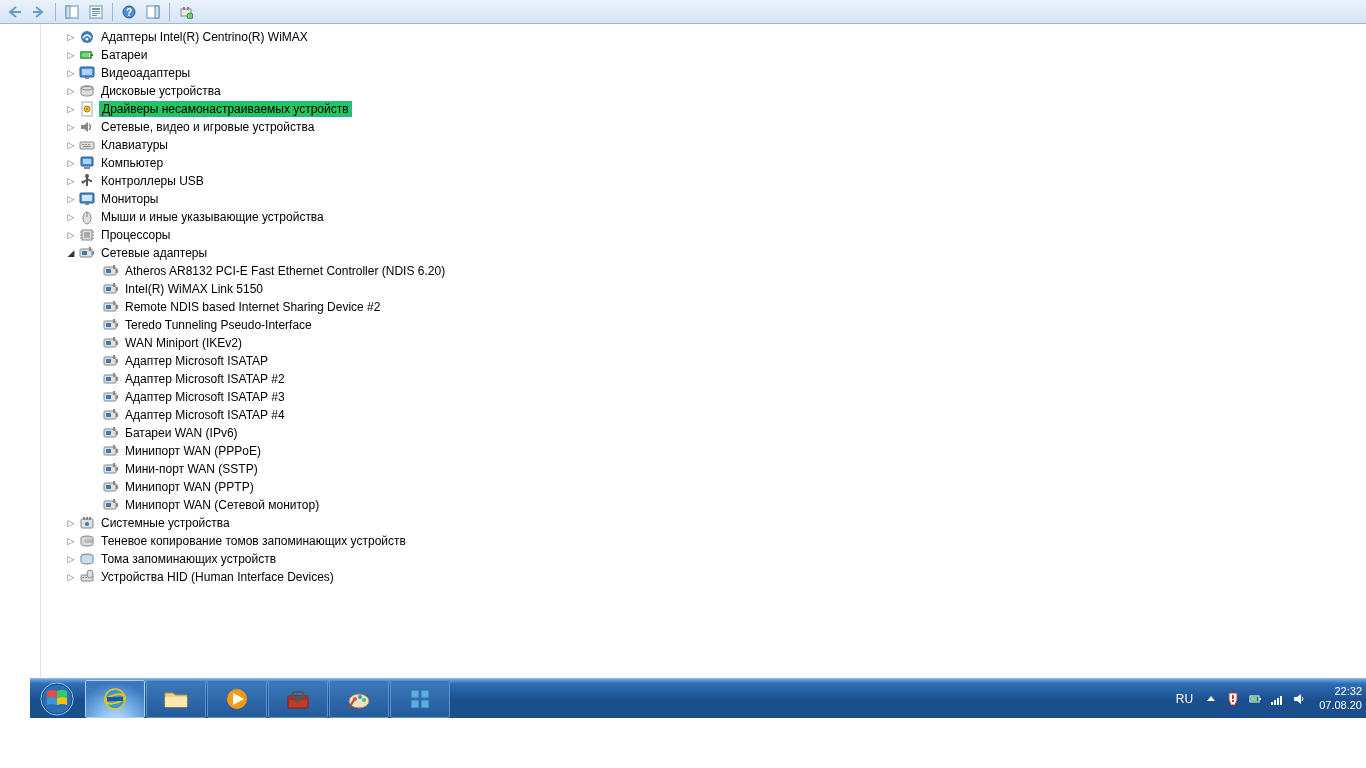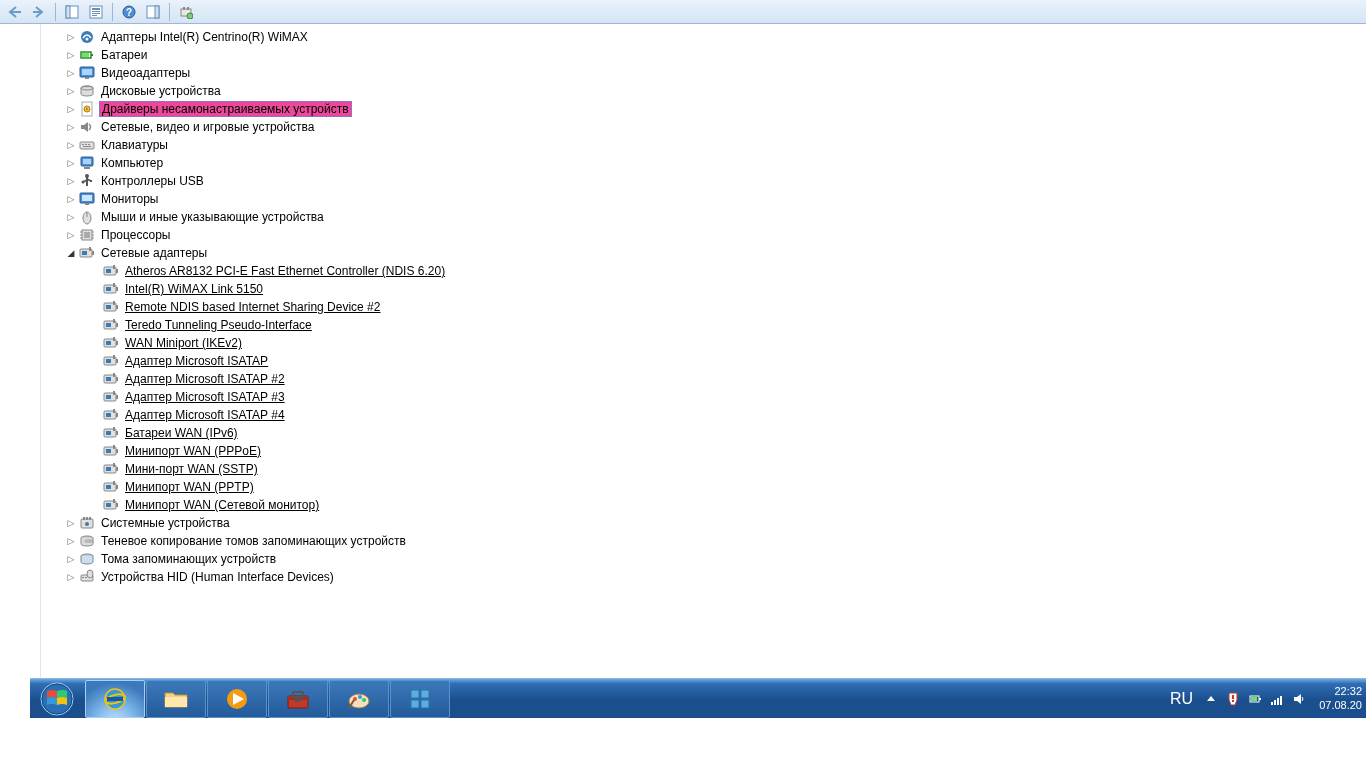--- a/index.html
+++ b/index.html
@@ -51,21 +51,21 @@
   .tree {
     color: #000;
   }
   .row {
     display: flex;
     align-items: center;
     height: 18px;
     padding-left: 24px;
     white-space: nowrap;
   }
-  .row.child { padding-left: 48px; text-decoration: underline; }
+  .row.child { padding-left: 48px; }
   .expander {
     width: 12px;
     height: 12px;
     display: inline-flex;
     align-items: center;
     justify-content: center;
     margin-right: 2px;
     color: #6a6a6a;
     font-size: 9px;
     cursor: pointer;
@@ -77,21 +77,21 @@
     display: inline-flex;
     align-items: center;
     justify-content: center;
     flex-shrink: 0;
   }
   .label {
     padding: 0 2px;
   }
   .label.selected {
     border: 1px dotted #3399ff;
-    background: #ec4899;
+    background: #22c55e;
   }
   
   .taskbar {
     position: absolute;
     left: 30px;
     right: 0;
     top: 678px;
     height: 40px;
     background: linear-gradient(#6fa9e0 0%, #2f6eb5 12%, #1a4e8d 55%, #1a4e8d 100%);
     border-top: 1px solid #87b8e6;
@@ -129,21 +129,21 @@
   .systray {
     margin-left: auto;
     display: flex;
     align-items: center;
     gap: 6px;
     padding-right: 4px;
     color: #fff;
     font-size: 11px;
   }
   .systray .lang {
-    font-size: 16px;
+    font-size: 12px;
     padding: 0 4px;
     text-align: center;
   }
   .systray .tray-icon {
     width: 16px; height: 16px;
     display: inline-flex;
     align-items: center; justify-content: center;
   }
   .clock {
     text-align: right;

